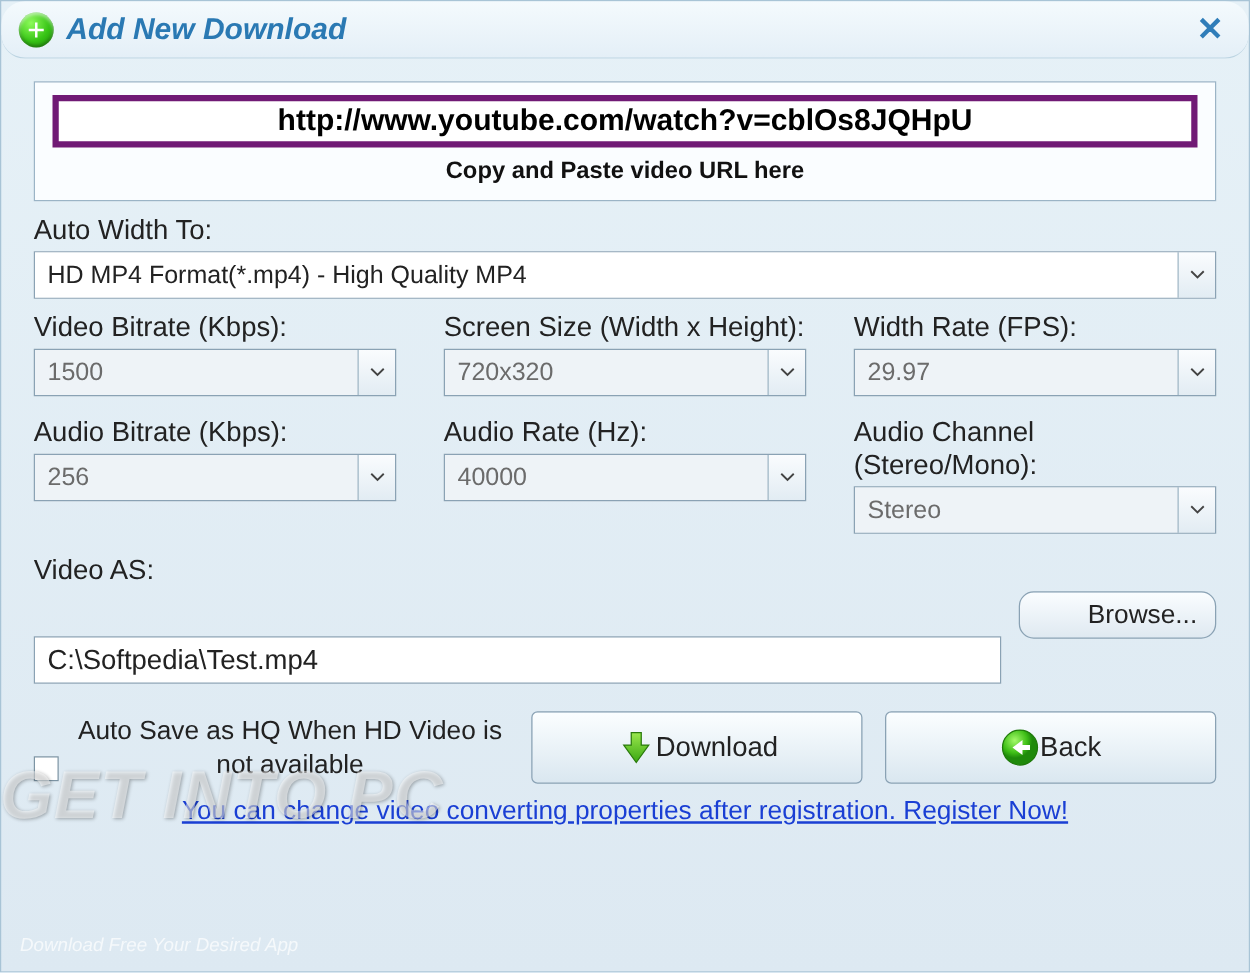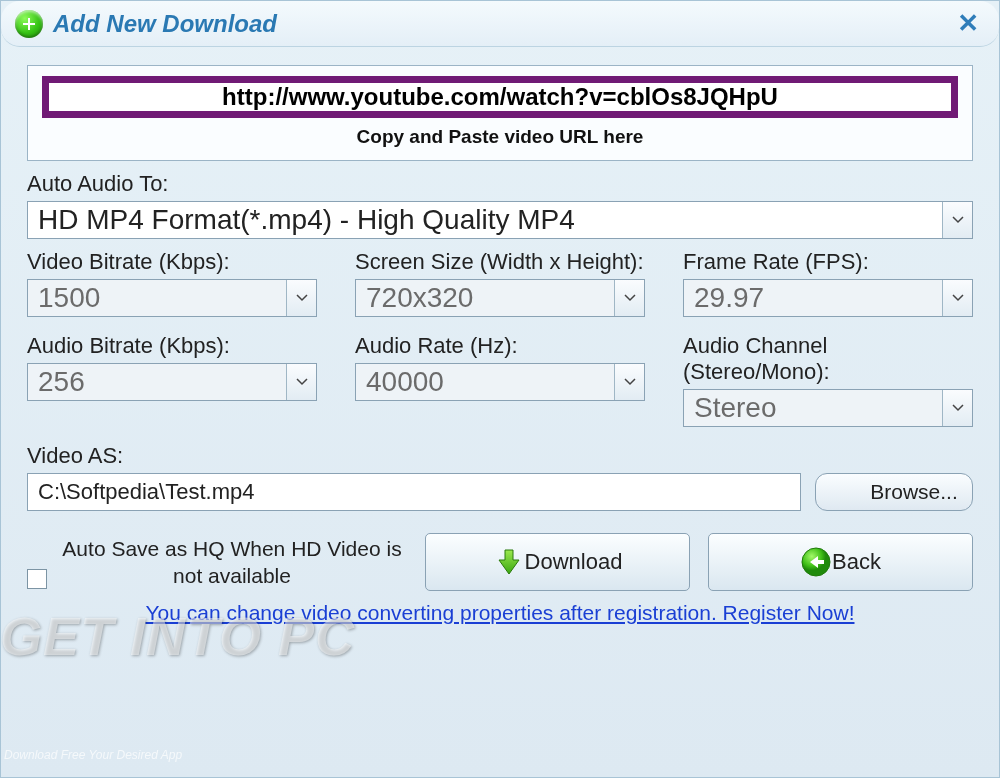--- a/index.html
+++ b/index.html
@@ -52,21 +52,21 @@
   padding: 18px 26px 8px 26px;
 }
 .url-box {
   border: 1px solid #9bb4c6;
   background: #fafdff;
   padding: 10px 14px 12px 14px;
   margin-bottom: 10px;
 }
 .url-input {
   width: 100%;
-  border: 7px solid #701a75;
+  border: 5px solid #701a75;
   padding: 6px 8px;
   font-size: 24px;
   font-weight: bold;
   text-align: center;
   background: #fff;
   height: 42px;
 }
 .url-help {
   text-align: center;
   font-weight: bold;
@@ -90,21 +90,21 @@
 .combo {
   display: flex;
   border: 1px solid #8aa2b4;
   background: #eef3f7;
   height: 38px;
 }
 .combo.full { background: #fefefe; }
 .combo-value {
   flex: 1;
   padding: 5px 10px;
-  font-size: 28px;
+  font-size: 20px;
   color: #6b6b6b;
   display: flex;
   align-items: center;
   background: #eef3f7;
   text-align: right;
 }
 .combo.full .combo-value { color: #222; background: #fff; }
 .combo-btn {
   width: 30px;
   background: linear-gradient(to bottom, #fafcfe 0%, #e2ecf3 100%);
@@ -122,21 +122,21 @@
   padding: 5px 10px;
   font-size: 22px;
   height: 38px;
   color: #222;
 }
 .save-row {
   display: flex;
   gap: 14px;
   align-items: stretch;
 }
-.save-row .text-input { flex: 1; }
+.save-row .text-input { flex: 1; margin-top: 36px; }
 .browse-btn {
   width: 158px;
   height: 38px;
   border: 1px solid #8aa2b4;
   background: linear-gradient(to bottom, #fafdff 0%, #dfe9f1 100%);
   font-size: 21px;
   color: #222;
   cursor: pointer;
   border-radius: 12px;
   padding-left: 40px;
@@ -201,24 +201,24 @@
   font-size: 54px;
   font-weight: 800;
   letter-spacing: 1px;
   pointer-events: none;
   text-shadow: 1px 1px 3px rgba(0,0,0,0.3);
   font-family: Arial, sans-serif;
   font-style: italic;
 }
 .watermark-sub {
   position: absolute;
-  left: 4px;
+  left: 16px;
   top: 748px;
   color: rgba(255,255,255,0.7);
-  font-size: 12px;
+  font-size: 15px;
   pointer-events: none;
   font-style: italic;
   text-align: center;
 }
 </style>
 </head>
 <body>
 
 <div class="window">
 
@@ -232,21 +232,21 @@
     <div class="close-x">✕</div>
   </div>
 
   <div class="content">
 
     <div class="url-box">
       <input class="url-input" value="http://www.youtube.com/watch?v=cblOs8JQHpU" style="">
       <div class="url-help">Copy and Paste video URL here</div>
     </div>
 
-    <div class="field-label">Auto Audio To:</div>
+    <div class="field-label">Auto Width To:</div>
     <div class="combo full">
       <div class="combo-value">HD MP4 Format(*.mp4) - High Quality MP4</div>
       <div class="combo-btn">
         <svg viewBox="0 0 12 8">
             <path d="M1 1l5 5 5-5" stroke="#444" stroke-width="1.5" fill="none"></path>
           </svg>
       </div>
     </div>
 
     <div class="form-grid">
@@ -269,21 +269,21 @@
           <div class="combo-value">720x320</div>
           <div class="combo-btn">
               <svg viewBox="0 0 12 8">
                 <path d="M1 1l5 5 5-5" stroke="#444" stroke-width="1.5" fill="none"></path>
               </svg>
             </div>
         </div>
       </div>
 
       <div>
-        <div class="field-label">Frame Rate (FPS):</div>
+        <div class="field-label">Width Rate (FPS):</div>
         <div class="combo">
           <div class="combo-value">29.97</div>
           <div class="combo-btn">
               <svg viewBox="0 0 12 8">
                 <path d="M1 1l5 5 5-5" stroke="#444" stroke-width="1.5" fill="none"></path>
               </svg>
             </div>
         </div>
       </div>
 

